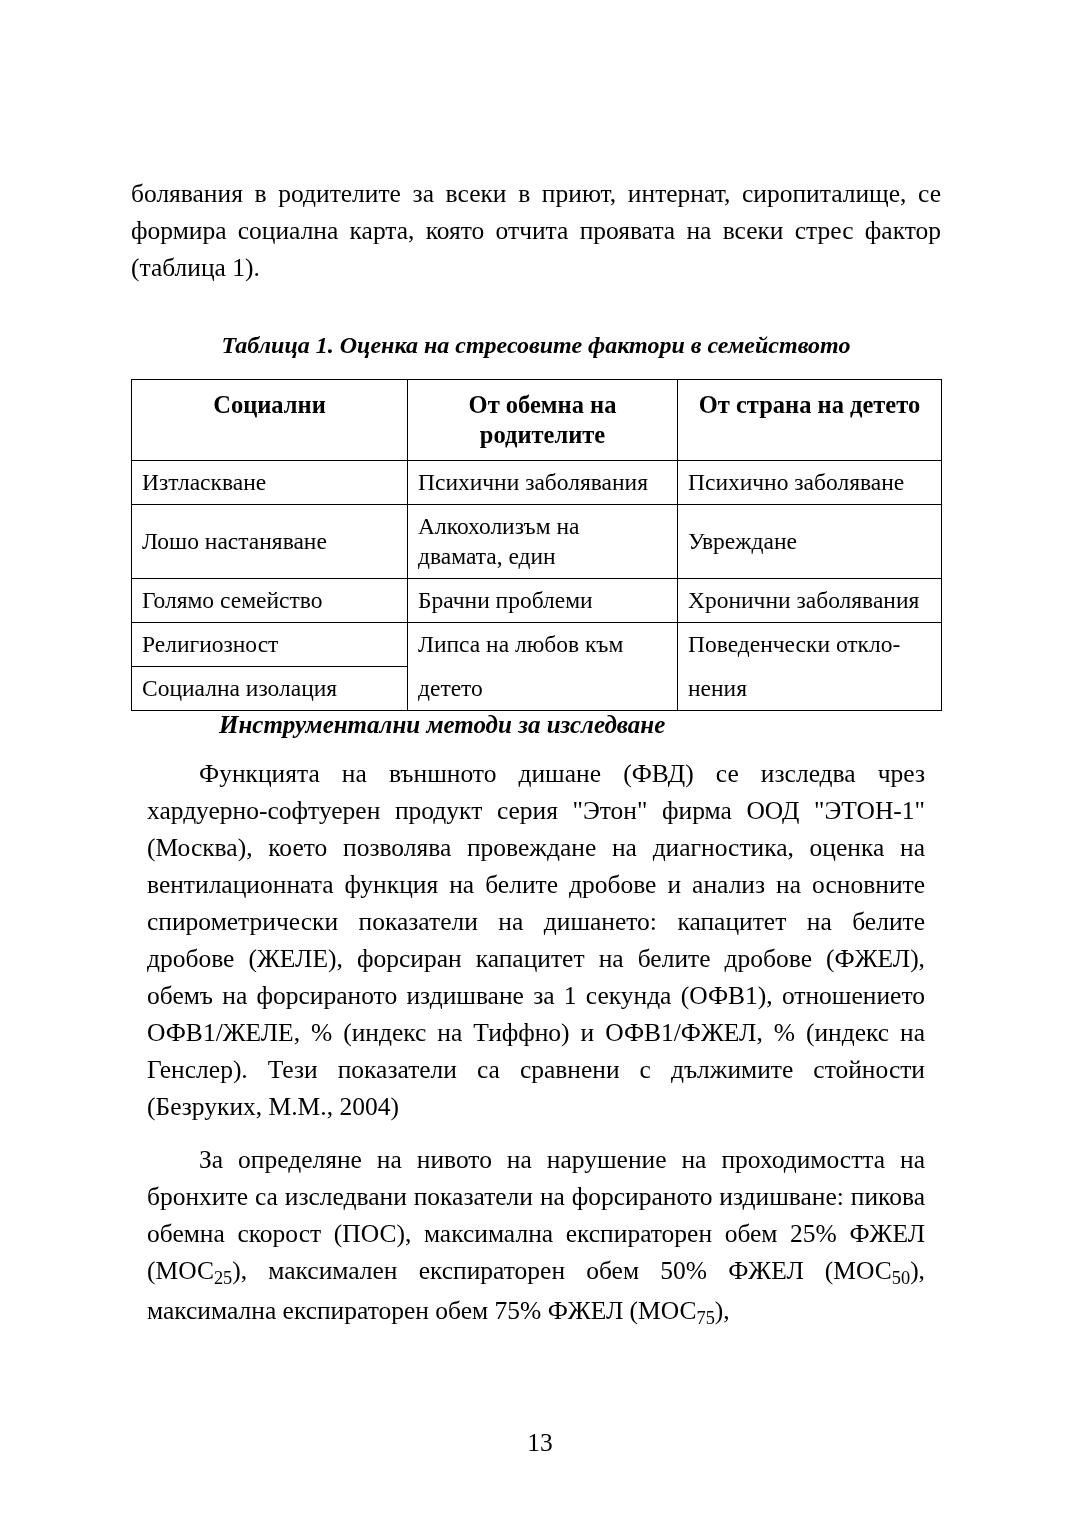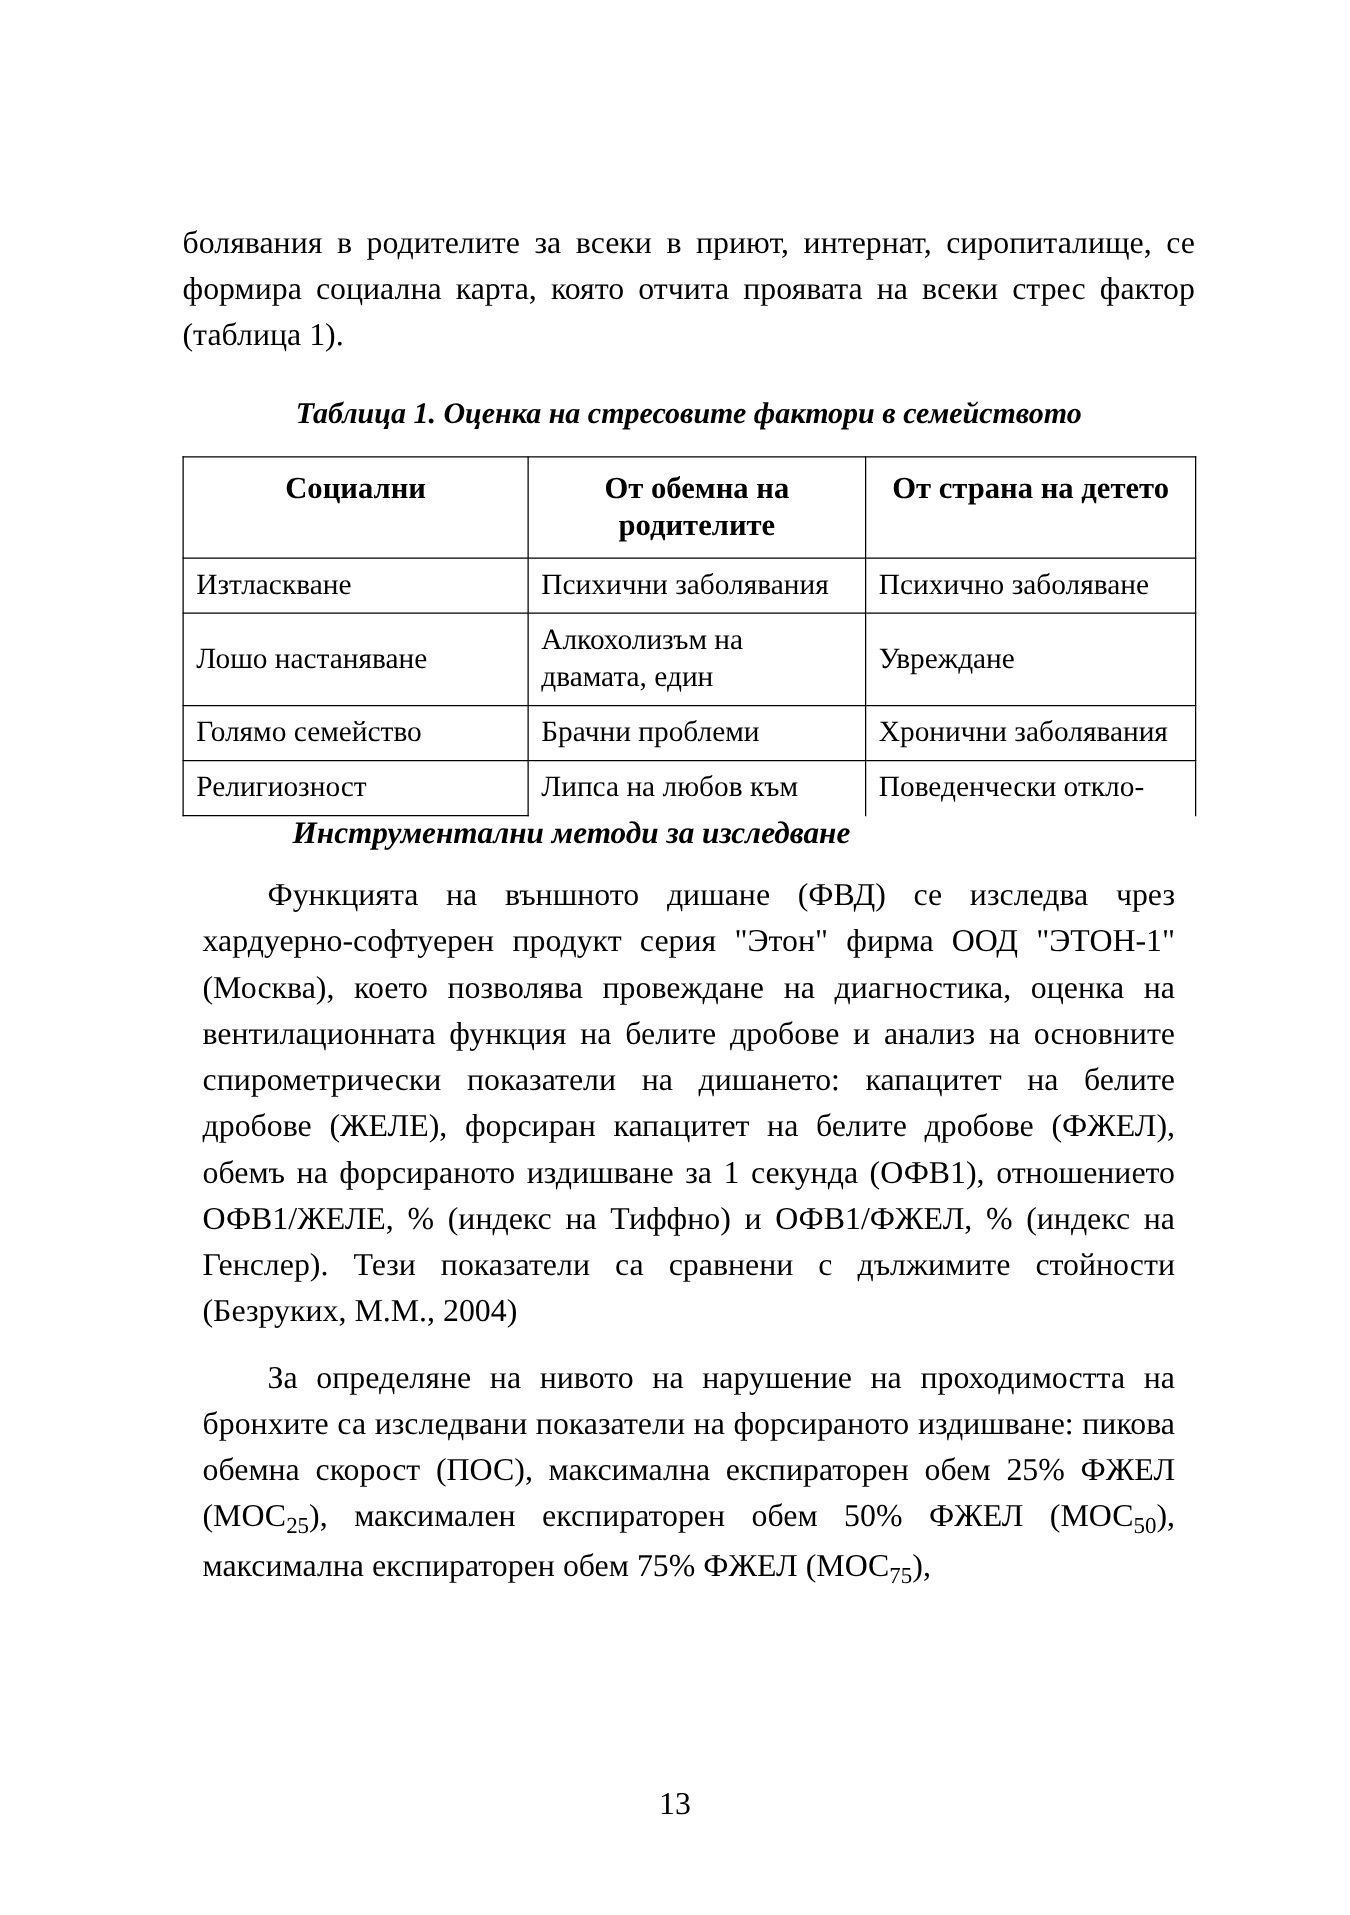--- a/index.html
+++ b/index.html
@@ -10,21 +10,21 @@
   body {
     width: 1080px;
     height: 1532px;
     font-family: "Liberation Serif", "DejaVu Serif", serif;
     color: #000000;
     position: relative;
     overflow: hidden;
   }
   .page {
     position: absolute;
-    left: 146px;
+    left: 131px;
     top: 0;
     width: 810px;
     height: 1532px;
   }
   .para {
     font-size: 25.5px;
     line-height: 37px;
     text-align: justify;
     text-justify: inter-word;
     margin: 0;
@@ -33,21 +33,21 @@
     padding-top: 175px;
   }
   .indent {
     text-indent: 52px;
   }
   .table-caption {
     font-size: 24px;
     font-weight: bold;
     font-style: italic;
     text-align: center;
-    margin-top: 32px;
+    margin-top: 46px;
     margin-bottom: 20px;
   }
   table.stress {
     border-collapse: collapse;
     width: 810px;
     table-layout: fixed;
     margin: 0;
   }
   table.stress td, table.stress th {
     border: 1.6px solid #000;
@@ -137,20 +137,25 @@
       <tr>
         <td class="mid">Голямо семейство</td>
         <td class="mid">Брачни проблеми</td>
         <td>Хронични заболявания</td>
       </tr>
       <tr>
         <td>Религиозност</td>
         <td style="border-bottom:none;">Липса на любов към</td>
         <td style="border-bottom:none;">Поведенчески откло-</td>
       </tr>
+      <tr>
+        <td>Социална изолация</td>
+        <td style="border-top:none;">детето</td>
+        <td style="border-top:none;">нения</td>
+      </tr>
     </tbody>
   </table>
 
   <div class="section-head">Инструментални методи за изследване</div>
 
   <div class="body-block">
     <p class="para indent">Функцията на външното дишане (ФВД) се изследва чрез хардуерно-софтуерен продукт серия "Этон" фирма ООД "ЭТОН-1" (Москва), което позволява провеждане на диагностика, оценка на вентилационната функция на белите дробове и анализ на основните спирометрически показатели на дишането: капацитет на белите дробове (ЖЕЛЕ), форсиран капацитет на белите дробове (ФЖЕЛ), обемъ на форсираното издишване за 1 секунда (ОФВ1), отношението ОФВ1/ЖЕЛЕ, % (индекс на Тиффно) и ОФВ1/ФЖЕЛ, % (индекс на Генслер). Тези показатели са сравнени с дължимите стойности (Безруких, М.М., 2004)</p>
     <p class="para indent"><span>За определяне на нивото на нарушение на проходимостта на бронхите са изследвани показатели на форсираното издишване: пикова обемна скорост (ПОС), максимална експираторен обем 25% ФЖЕЛ (МОС</span><sub>25</sub><span>), максимален експираторен обем 50% ФЖЕЛ (МОС</span><sub>50</sub><span>), максимална експираторен обем 75% ФЖЕЛ (МОС</span><sub>75</sub><span>),</span></p>
   </div>
 

